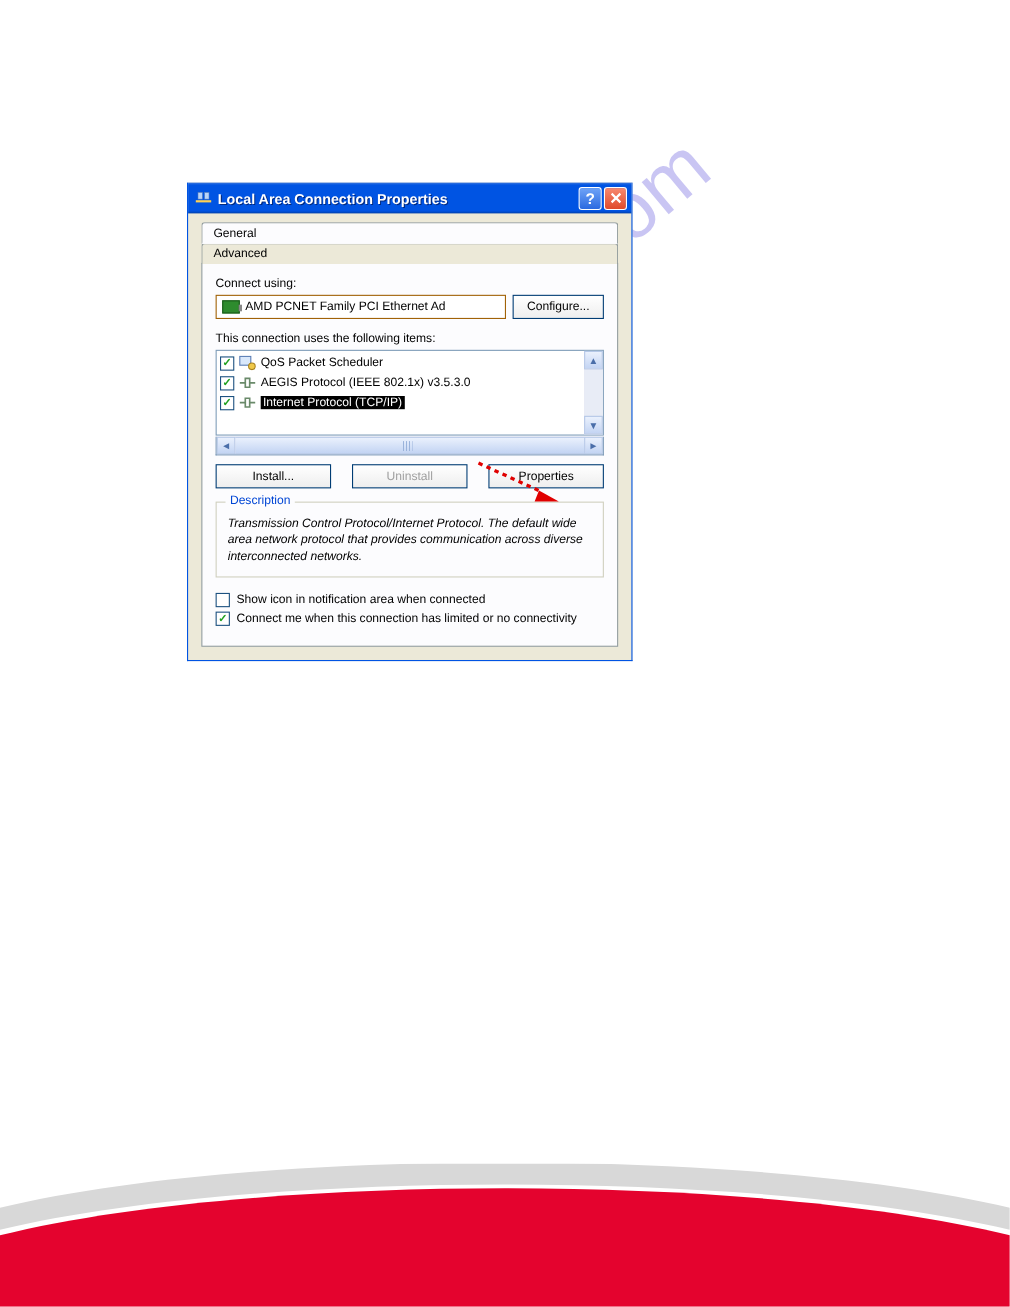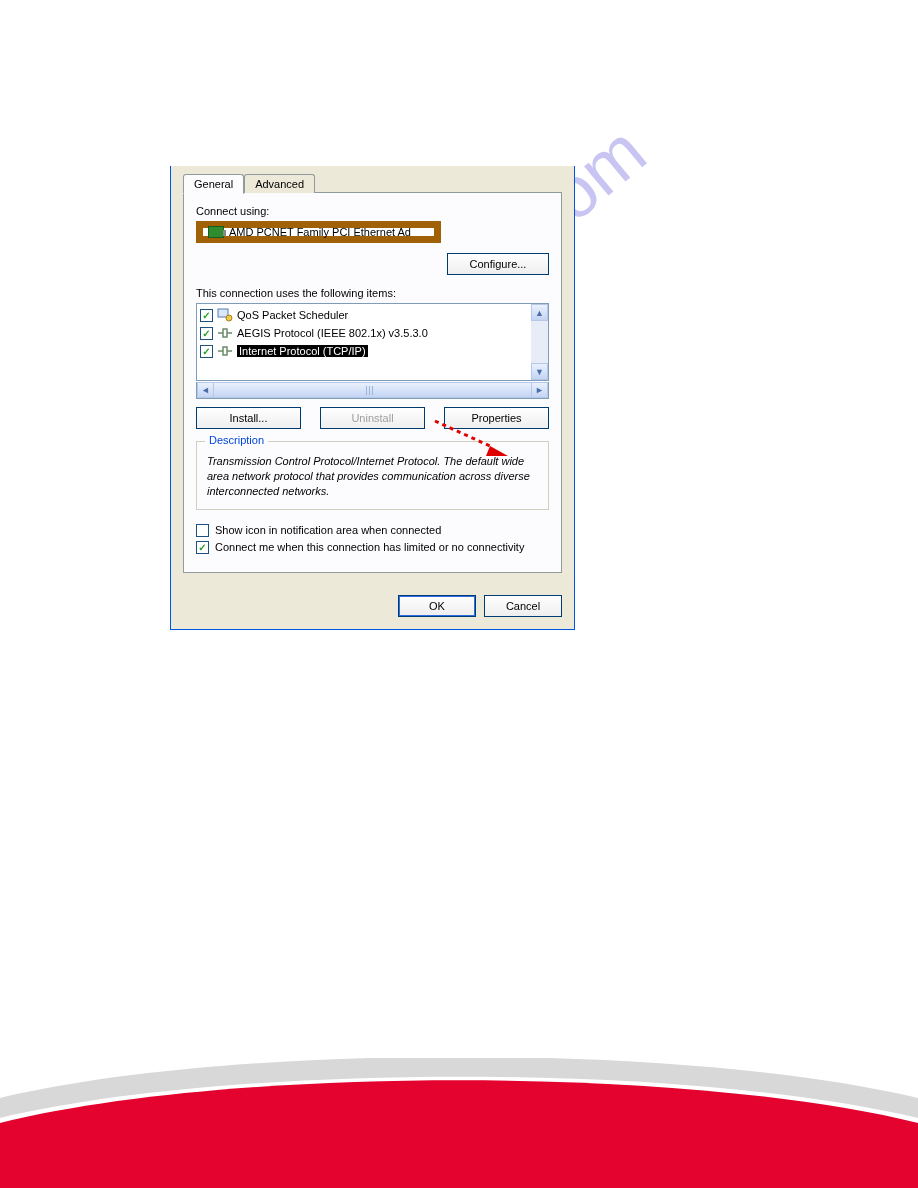--- a/index.html
+++ b/index.html
@@ -39,21 +39,21 @@
   .titlebar-btns { display: flex; gap: 2px; }
   .titlebar-btn {
     width: 21px; height: 21px; border-radius: 3px;
     display: flex; align-items: center; justify-content: center;
     font-weight: bold; color: #fff; font-size: 14px;
     border: 1px solid #fff;
   }
   .help-btn { background: linear-gradient(to bottom, #6fa3f7, #2b6ae0); }
   .close-btn { background: linear-gradient(to bottom, #f7896f, #e04a2b); }
   .dialog-body { padding: 8px 12px 12px 12px; }
-  .tabs { display: flex; margin-bottom: -1px; }
+  .tabs { display: flex; margin-bottom: -1px; flex-direction: column; }
   .tab {
     padding: 3px 10px;
     background: #ece9d8;
     border: 1px solid #919b9c;
     border-bottom: none;
     border-radius: 3px 3px 0 0;
     margin-right: 0px;
     position: relative;
     font-size: 11px;
   }
@@ -65,21 +65,21 @@
   }
   .tab-panel {
     border: 1px solid #919b9c;
     background: #fcfcfe;
     padding: 12px 12px 14px 12px;
   }
   .label { margin-bottom: 4px; }
   .connect-row { display: flex; gap: 6px; align-items: stretch; margin-bottom: 12px; }
   .adapter-box {
     flex: 1;
-    border: 7px solid #a16207;
+    border: 1px solid #a16207;
     background: #fff;
     padding: 3px 5px;
     display: flex; align-items: center; gap: 5px;
     height: 22px;
   }
   .nic-icon {
     width: 16px; height: 12px; background: #2e8b2e;
     border: 1px solid #1a5a1a; display:inline-block;
     position: relative;
   }
@@ -92,21 +92,21 @@
     background: linear-gradient(to bottom, #fff, #eee);
     padding: 2px 0;
     text-align: center;
     font-size: 11px;
     cursor: default;
     height: 22px;
     display: flex; align-items: center; justify-content: center;
   }
   .btn.default { box-shadow: 0 0 0 1px #2f6ee0 inset; }
   .btn.disabled { color: #a0a0a0; }
-  .configure-btn { width: 102px; margin-top: 32px; }
+  .configure-btn { width: 83px; }
   .items-list {
     border: 1px solid #7f9db9;
     background: #fff;
     height: 78px;
     display: flex;
     margin-bottom: 1px;
   }
   .list-content { flex: 1; padding: 2px 0; overflow: hidden; }
   .list-row {
     display: flex; align-items: center; gap: 4px;
@@ -175,20 +175,38 @@
   .footer-wave {
     position:absolute; left:0; bottom:0; width:918px; height:130px;
   }
 </style>
 </head>
 <body>
 
 <div class="watermark">manualshive.com</div>
 
 <div class="dialog">
+  <div class="titlebar">
+    <span class="titlebar-icon">
+      <svg width="16" height="16" viewBox="0 0 16 16">
+          <rect x="1" y="10" width="14" height="2" fill="#ffd154"></rect>
+          <rect x="3" y="3" width="4" height="6" fill="#b9d4f9" stroke="#5a7db5" stroke-width="0.5"></rect>
+          <rect x="9" y="3" width="4" height="6" fill="#b9d4f9" stroke="#5a7db5" stroke-width="0.5"></rect>
+        </svg>
+    </span>
+    <span class="titlebar-title">Local Area Connection Properties</span>
+    <div class="titlebar-btns">
+      <div class="titlebar-btn help-btn">?</div>
+      <div class="titlebar-btn close-btn">
+        <svg width="12" height="12" viewBox="0 0 12 12">
+            <path d="M2 2 L10 10 M10 2 L2 10" stroke="#fff" stroke-width="2"></path>
+          </svg>
+      </div>
+    </div>
+  </div>
 
   <div class="dialog-body">
     <div class="tabs">
       <div class="tab active">General</div>
       <div class="tab">Advanced</div>
     </div>
     <div class="tab-panel">
 
       <div class="label">Connect using:</div>
       <div class="connect-row">
@@ -259,24 +277,20 @@
         <span>Show icon in notification area when connected</span>
       </div>
       <div class="chk-row">
         <span class="chk">✓</span>
         <span>Connect me when this connection has limited or no connectivity</span>
       </div>
 
     </div>
   </div>
 
-  <div class="dialog-footer">
-    <div class="btn default">OK</div>
-    <div class="btn">Cancel</div>
-  </div>
 </div>
 
 <svg class="arrow-annot" viewBox="0 0 130 50">
   <line x1="5" y1="5" x2="60" y2="30" stroke="#e00000" stroke-width="3" stroke-dasharray="4 4"></line>
   <polygon points="60,30 78,40 56,40" fill="#e00000"></polygon>
 </svg>
 
 <svg class="footer-wave" viewBox="0 0 918 130" preserveAspectRatio="none">
   <path d="M0 40 C 230 -15, 688 -15, 918 40 L918 60 C 688 5, 230 5, 0 60 Z" fill="#d8d8d8"></path>
   <path d="M0 65 C 230 8, 688 8, 918 65 L918 130 L0 130 Z" fill="#e4032e"></path>

